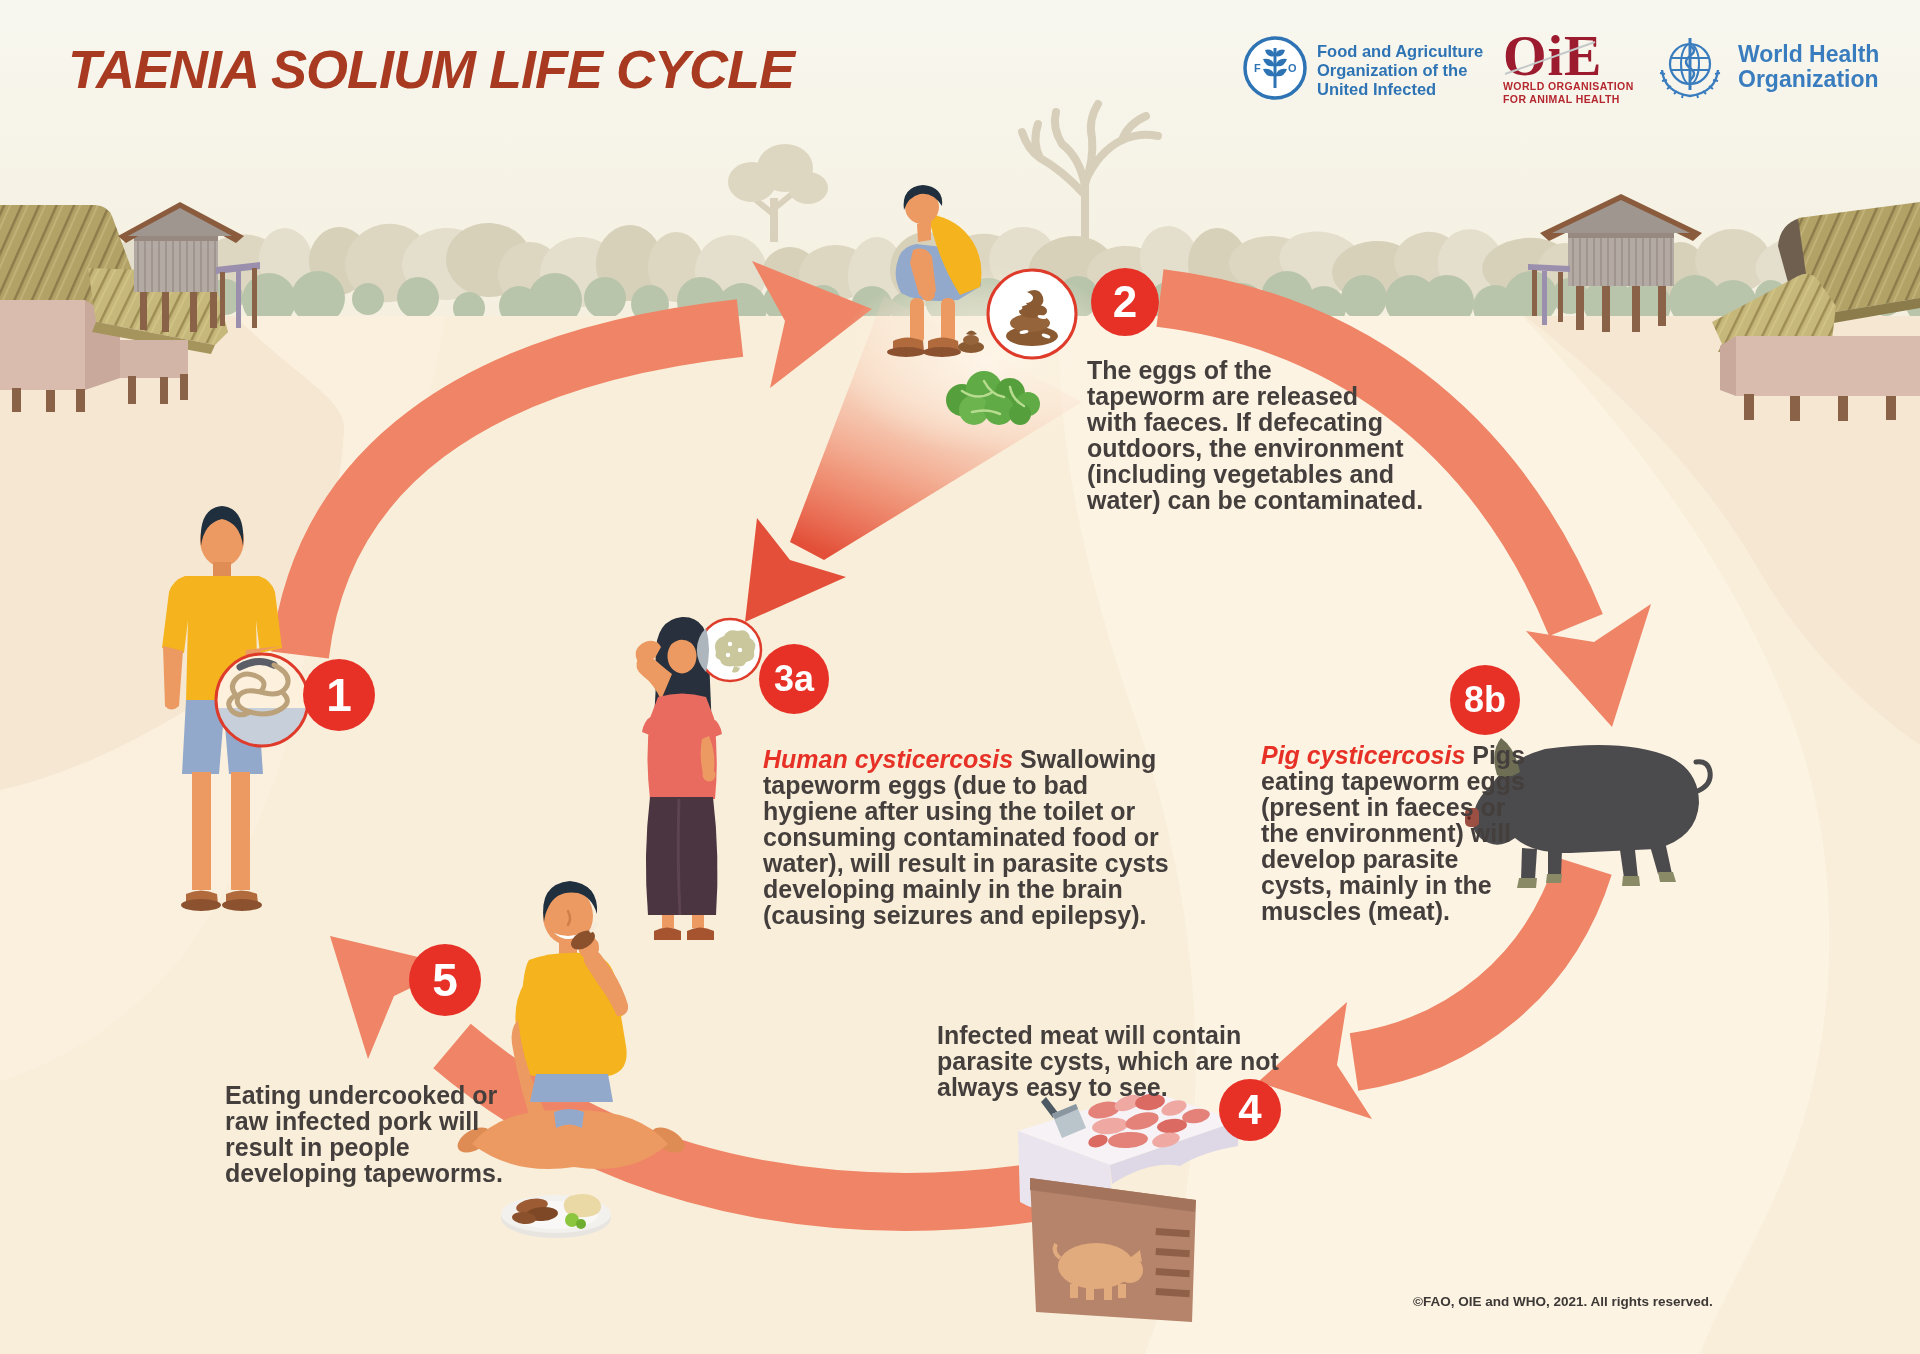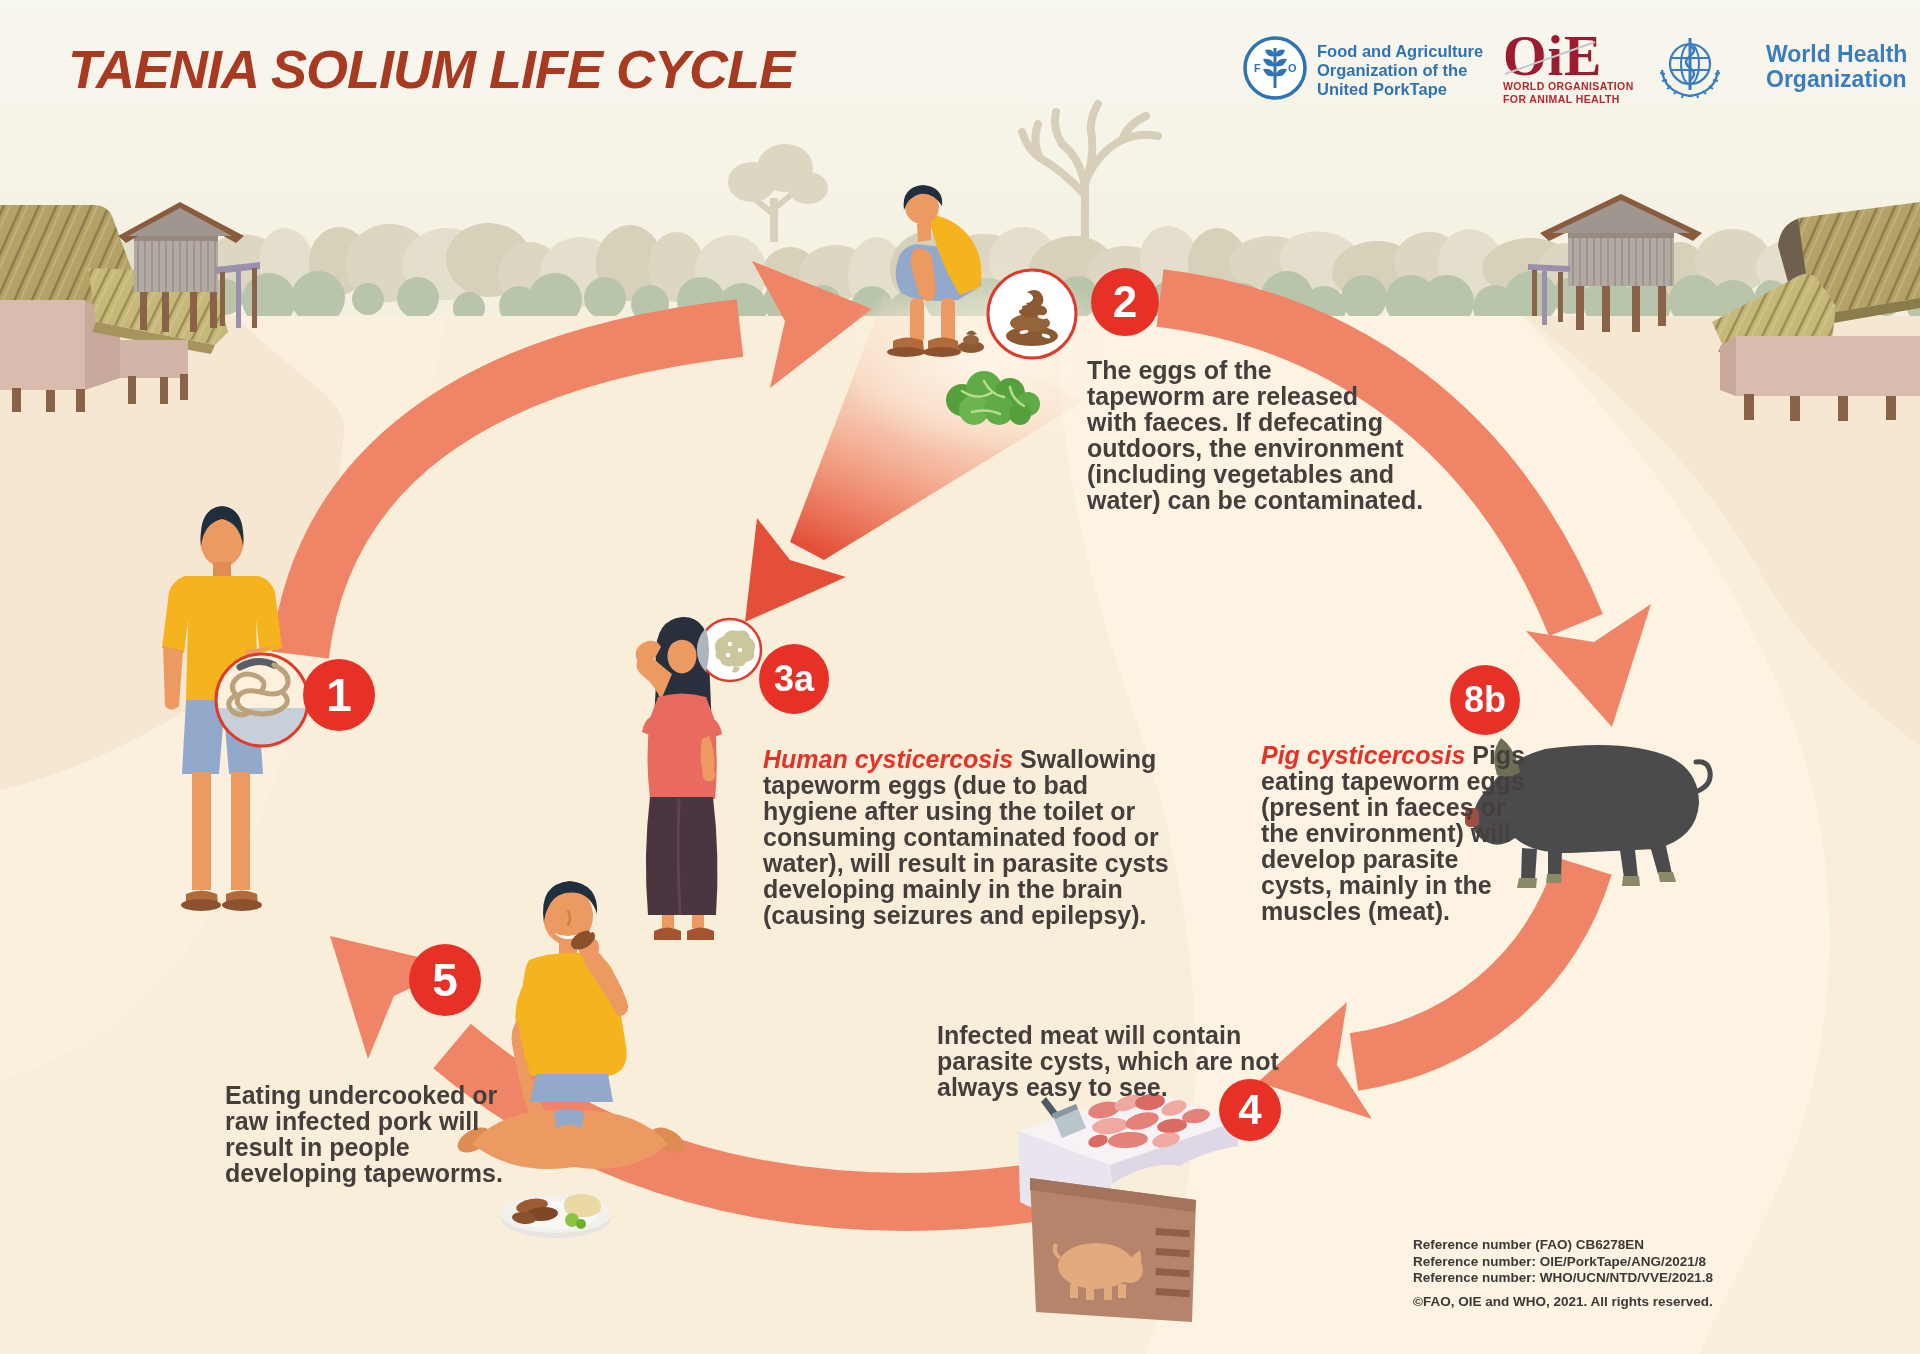--- a/index.html
+++ b/index.html
@@ -460,35 +460,35 @@
     <circle cx="32" cy="32" r="30" fill="#ffffff" stroke="#2e74b5" stroke-width="3.5"></circle>
     <path d="M 32 12 L 32 52" stroke="#2e74b5" stroke-width="3"></path>
     <path d="M 32 20 Q 24 22 22 14 Q 30 12 32 20 Z M 32 20 Q 40 22 42 14 Q 34 12 32 20 Z
              M 32 30 Q 23 32 20 23 Q 29 21 32 30 Z M 32 30 Q 41 32 44 23 Q 35 21 32 30 Z
              M 32 40 Q 23 42 20 33 Q 29 31 32 40 Z M 32 40 Q 41 42 44 33 Q 35 31 32 40 Z" fill="#2e74b5"></path>
     <text x="11" y="36" font-family="Liberation Sans,sans-serif" font-size="11" font-weight="bold" fill="#2e74b5">F</text>
     <text x="45" y="36" font-family="Liberation Sans,sans-serif" font-size="11" font-weight="bold" fill="#2e74b5">O</text>
   </svg>
   <div id="fao-text">Food and Agriculture
 Organization of the
-United PorkTape</div>
+United Infected</div>
 </div>
 
 <div class="logo" style="left:1503px;top:36px;flex-direction:column;">
   <div id="oie-block" style="position:relative;">
     <svg width="130" height="50" viewBox="0 0 130 50" style="position:absolute;left:-6px;top:-2px;">
       <line x1="8" y1="40" x2="98" y2="8" stroke="#c4c8c9" stroke-width="2"></line>
     </svg>
     <div id="oie-word">OiE</div>
     <div id="oie-sub">WORLD ORGANISATION
 FOR ANIMAL HEALTH</div>
   </div>
 </div>
 
-<div class="logo" style="left:1652px;top:30px;gap:28px;">
+<div class="logo" style="left:1652px;top:30px;">
   <svg width="76" height="76" viewBox="0 0 76 76">
     <circle cx="38" cy="34" r="20" fill="none" stroke="#3a7dbf" stroke-width="2.2"></circle>
     <ellipse cx="38" cy="34" rx="9" ry="20" fill="none" stroke="#3a7dbf" stroke-width="2"></ellipse>
     <path d="M 18 28 L 58 28 M 18 40 L 58 40" stroke="#3a7dbf" stroke-width="2"></path>
     <path d="M 38 8 L 38 60" stroke="#3a7dbf" stroke-width="3"></path>
     <path d="M 38 16 Q 46 20 38 26 Q 30 32 38 38 Q 46 44 38 50" fill="none" stroke="#3a7dbf" stroke-width="2.4"></path>
     <path d="M 10 40 Q 12 62 38 66 Q 64 62 66 40" fill="none" stroke="#3a7dbf" stroke-width="2.4"></path>
     <path d="M 13 44 L 8 43 M 15 50 L 10 51 M 19 56 L 15 59 M 25 61 L 22 64 M 31 64 L 30 68 M 63 44 L 68 43 M 61 50 L 66 51 M 57 56 L 61 59 M 51 61 L 54 64 M 45 64 L 46 68" stroke="#3a7dbf" stroke-width="2"></path>
   </svg>
   <div id="who-text">World Health
@@ -523,18 +523,15 @@
 cysts, mainly in the
 muscles (meat).</span></div>
 <div class="stage-text" style="left:937px;top:1022px;"><span>Infected meat will contain
 parasite cysts, which are not
 always easy to see.</span></div>
 <div class="stage-text" style="left:225px;top:1082px;"><span>Eating undercooked or
 raw infected pork will
 result in people
 developing tapeworms.</span></div>
 
-<div id="refs" class="abs" style="left:1413px;top:1237px;">Reference number (FAO) CB6278EN
-Reference number: OIE/PorkTape/ANG/2021/8
-Reference number: WHO/UCN/NTD/VVE/2021.8</div>
 <div id="copyright" class="abs" style="left:1413px;top:1294px;">©FAO, OIE and WHO, 2021. All rights reserved.</div>
 
 </div>
 
 </body></html>

